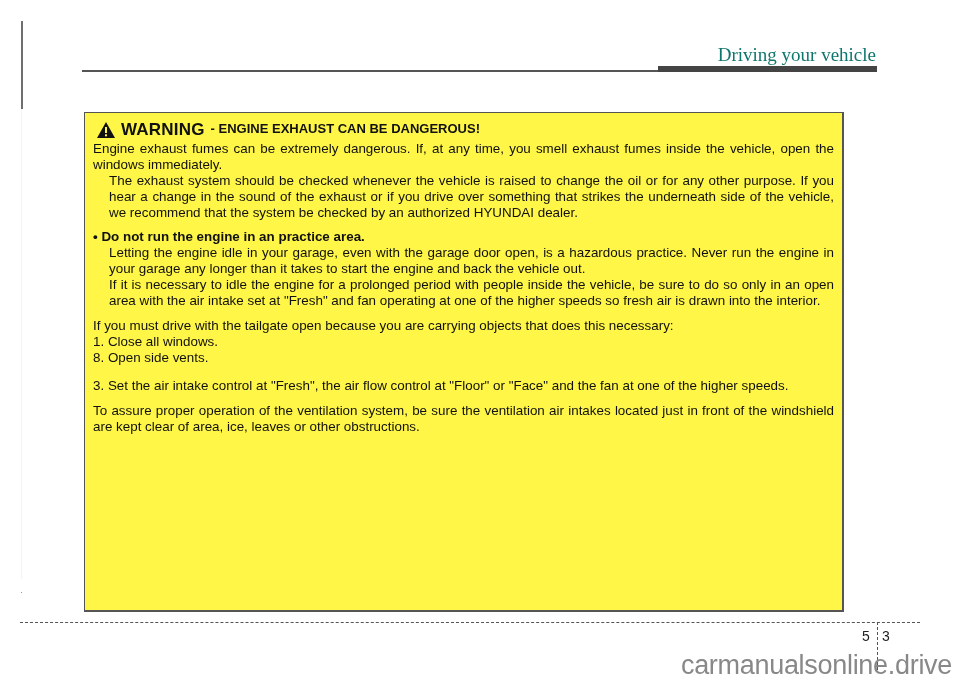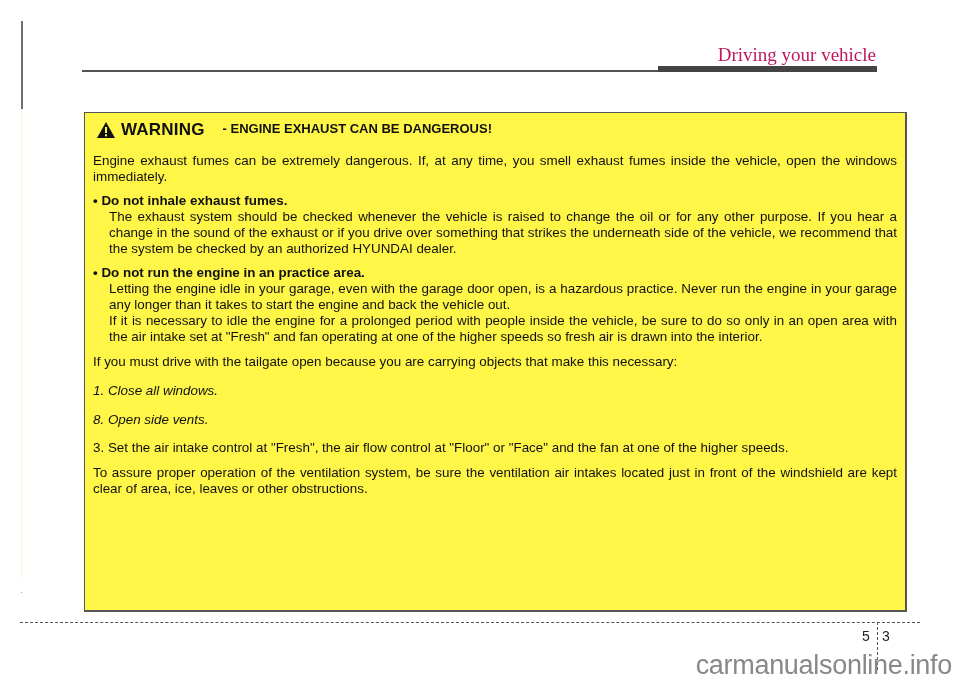--- a/index.html
+++ b/index.html
@@ -1,33 +1,33 @@
 <!DOCTYPE html>
 <html><head>
   <meta charset="utf-8">
   <style>
     html, body { margin: 0; padding: 0; background: #ffffff; }
     body { width: 960px; height: 689px; position: relative; overflow: hidden; font-family: "Liberation Sans", sans-serif; color: #111; }
     .left-rule { position: absolute; left: 21px; top: 21px; width: 2px; height: 88px; background: #6f6f6f; }
     .left-rule-faint { position: absolute; left: 21px; top: 109px; width: 1px; height: 470px; background: #fbf6d0; }
     .left-dot { position: absolute; left: 21px; top: 592px; width: 1px; height: 1px; background: #999; }
-    .header-title { position: absolute; right: 84px; top: 44px; font-family: "Liberation Serif", serif; font-size: 19px; color: #be185d; }
+    .header-title { position: absolute; right: 84px; top: 44px; font-family: "Liberation Serif", serif; font-size: 19px; color: #0f766e; }
     .rule-thin { position: absolute; left: 82px; top: 70px; width: 578px; height: 2px; background: #555; }
     .rule-thick { position: absolute; left: 658px; top: 66px; width: 219px; height: 6px; background: #444; }
-    .warn-box { position: absolute; left: 84px; top: 112px; width: 823px; height: 500px; background: #fff647; border: 1px solid #555; border-right-width: 2px; border-bottom-width: 2px; box-sizing: border-box; padding: 8px 8px 0 8px; font-size: 13.4px; line-height: 16px; }
+    .warn-box { position: absolute; left: 84px; top: 112px; width: 760px; height: 500px; background: #fff647; border: 1px solid #555; border-right-width: 2px; border-bottom-width: 2px; box-sizing: border-box; padding: 8px 8px 0 8px; font-size: 13.4px; line-height: 16px; }
     .warn-head { display: flex; align-items: flex-end; font-weight: bold; margin-left: 4px; }
     .warn-icon { width: 18px; height: 16px; margin-right: 6px; }
     .warn-word { font-size: 17px; letter-spacing: 0.2px; }
-    .warn-sub { font-size: 13px; margin-left: 18px; padding-bottom: 1px; }
+    .warn-sub { font-size: 13px; margin-left: 6px; padding-bottom: 1px; }
     p { margin: 0; text-align: justify; }
-    .para { margin-top: 15px; }
+    .para { margin-top: 3px; }
     .bullet { font-weight: bold; margin-top: 8px; }
     .indent { padding-left: 16px; text-align: justify; }
     .gap { margin-top: 9px; }
-    .num { margin-top: 13px; font-style: italic; }
+    .num { margin-top: 0; }
     .num3 { margin-top: 12px; padding-left: 16px; text-indent: -16px; }
     .footer-dash { position: absolute; left: 20px; top: 622px; width: 900px; height: 0; border-top: 1px dashed #555; }
     .footer-vdash { position: absolute; left: 877px; top: 622px; width: 0; height: 48px; border-left: 1px dashed #555; }
     .page-left { position: absolute; left: 862px; top: 628px; font-size: 14px; color: #222; }
     .page-right { position: absolute; left: 882px; top: 628px; font-size: 14px; color: #222; }
     .watermark { position: absolute; right: 8px; top: 650px; font-size: 27px; color: #888; letter-spacing: -0.3px; }
   </style>
 </head>
 <body>
 
@@ -44,34 +44,33 @@
     <svg class="warn-icon" viewBox="0 0 18 16">
       <polygon points="9,0 18,16 0,16" fill="#111"></polygon>
       <rect x="8" y="5" width="2" height="6" fill="#fff647"></rect>
       <rect x="8" y="12.3" width="2" height="2" fill="#fff647"></rect>
     </svg>
     <span class="warn-word">WARNING</span>
     <span class="warn-sub">- ENGINE EXHAUST CAN BE DANGEROUS!</span>
   </div>
   <p class="para">Engine exhaust fumes can be extremely dangerous. If, at any time, you smell exhaust fumes inside the vehicle, open the windows immediately.</p>
 
-  <p class="bullet">• Do not inhale exhaust fumes.</p>
 
   <p class="indent">The exhaust system should be checked whenever the vehicle is raised to change the oil or for any other purpose. If you hear a change in the sound of the exhaust or if you drive over something that strikes the underneath side of the vehicle, we recommend that the system be checked by an authorized HYUNDAI dealer.</p>
 
   <p class="bullet">• Do not run the engine in an practice area.</p>
   <p class="indent">Letting the engine idle in your garage, even with the garage door open, is a hazardous practice. Never run the engine in your garage any longer than it takes to start the engine and back the vehicle out.</p>
 
   <p class="indent">If it is necessary to idle the engine for a prolonged period with people inside the vehicle, be sure to do so only in an open area with the air intake set at "Fresh" and fan operating at one of the higher speeds so fresh air is drawn into the interior.</p>
 
-  <p class="gap">If you must drive with the tailgate open because you are carrying objects that make this necessary:</p>
+  <p class="gap">If you must drive with the tailgate open because you are carrying objects that does this necessary:</p>
   <p class="num">1. Close all windows.</p>
   <p class="num">8. Open side vents.</p>
   <p class="num3">3. Set the air intake control at "Fresh", the air flow control at "Floor" or "Face" and the fan at one of the higher speeds.</p>
 
   <p class="gap">To assure proper operation of the ventilation system, be sure the ventilation air intakes located just in front of the windshield are kept clear of area, ice, leaves or other obstructions.</p>
 </div>
 
 <div class="footer-dash"></div>
 <div class="footer-vdash"></div>
 <div class="page-left">5</div>
 <div class="page-right">3</div>
-<div class="watermark">carmanualsonline.info</div>
+<div class="watermark">carmanualsonline.drive</div>
 
 </body></html>

